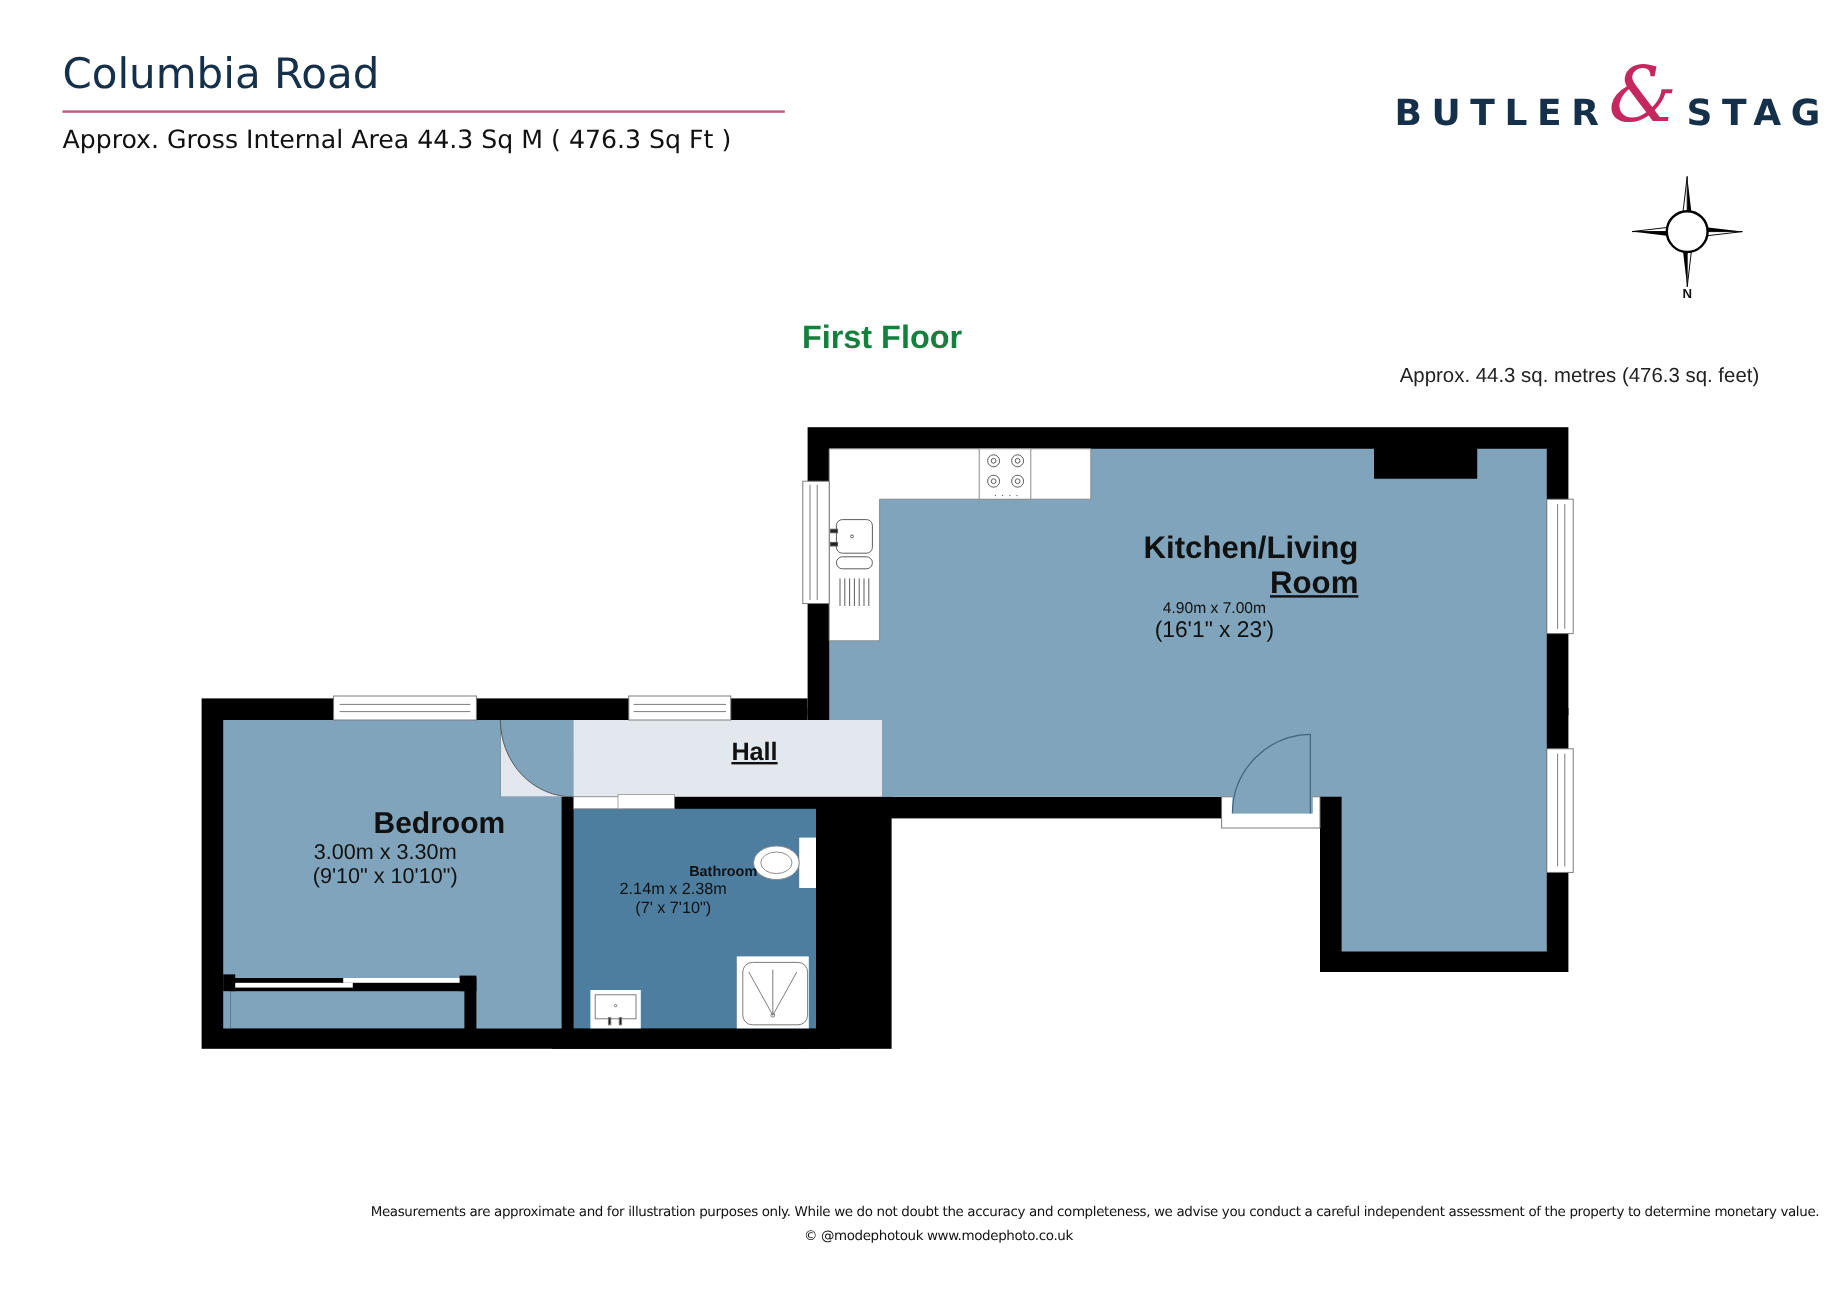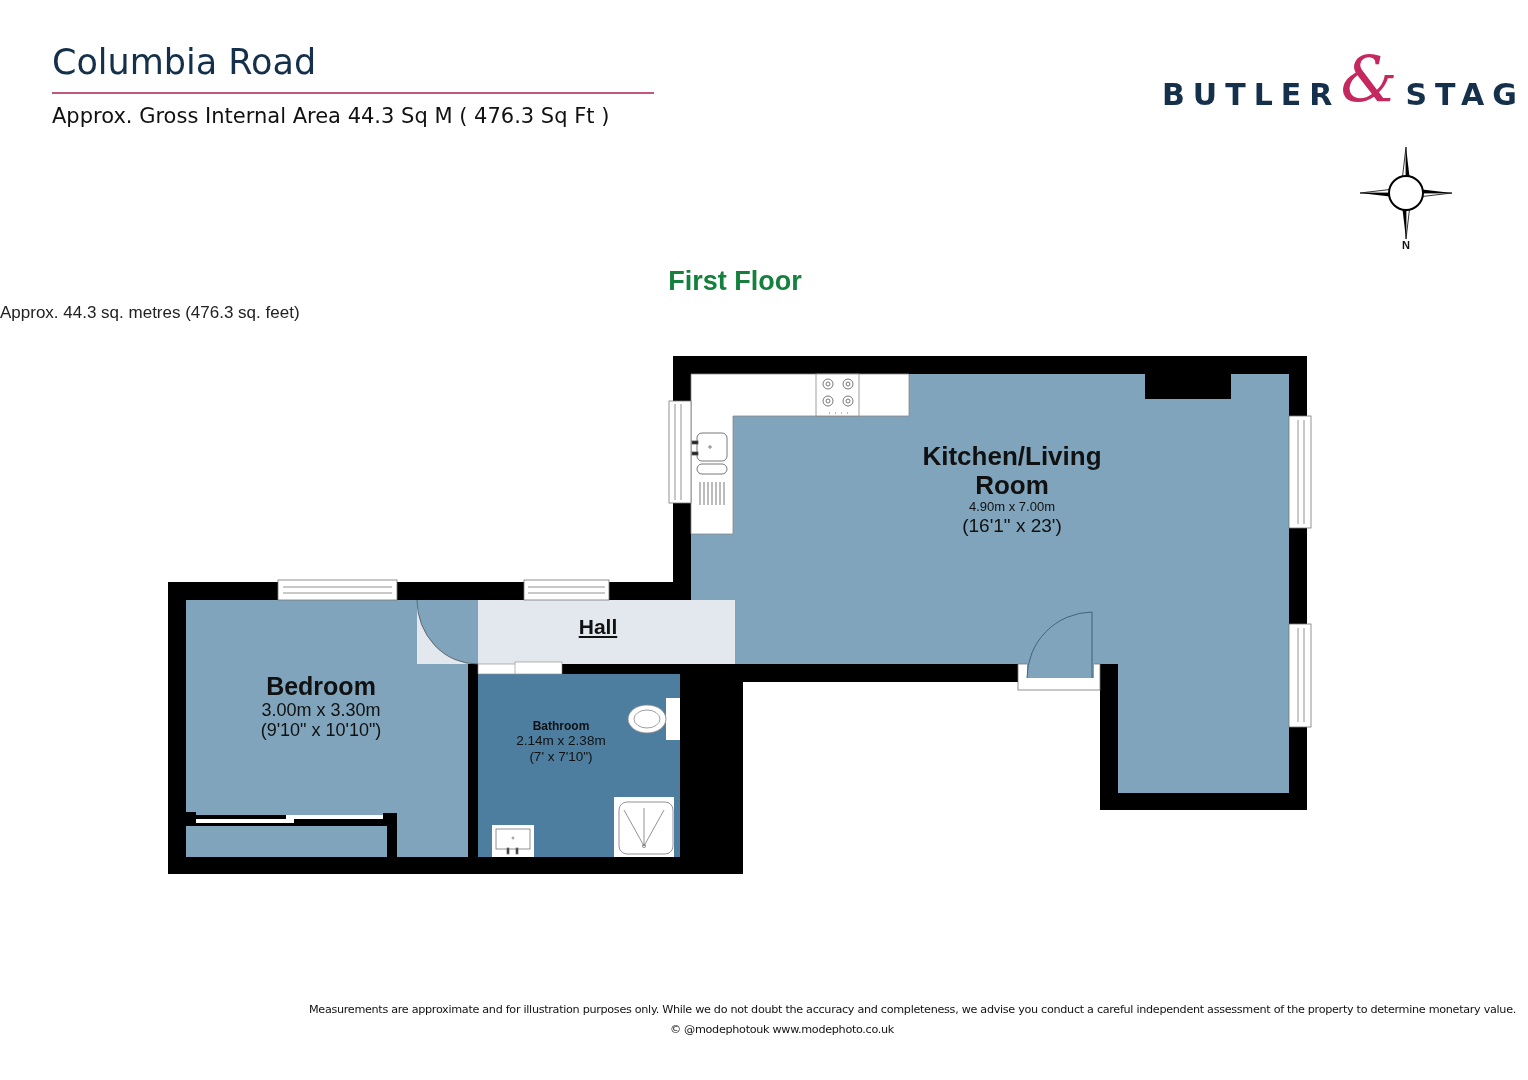--- a/index.html
+++ b/index.html
@@ -6,24 +6,24 @@
     body { width: 1528px; height: 1080px; position: relative; overflow: hidden; font-family: "Liberation Sans", sans-serif; }
     .abs { position: absolute; }
     .title { left: 52px; top: 42px; font-family: "DejaVu Sans", sans-serif; font-size: 35px; color: #14304a; letter-spacing: 0px; }
     .title-rule { left: 52px; top: 92px; width: 602px; height: 2px; background: #c0587b; }
     .subtitle { left: 52px; top: 104px; font-family: "DejaVu Sans", sans-serif; font-size: 21px; color: #111; }
     .logo { left: 1130px; top: 52px; height: 60px; display: flex; align-items: flex-end; margin-left: 32px; }
     .logo .word { font-family: "DejaVu Sans", sans-serif; font-weight: bold; font-size: 30px; color: #14304a; letter-spacing: 8px; }
     .logo .amp { font-family: "DejaVu Serif", serif; font-style: italic; font-size: 64px; color: #c5285f; margin: 0 8px 0 0; line-height: 1; }
     .compass { left: 1358px; top: 145px; width: 96px; height: 110px; }
     .floor-title { left: 0; width: 1470px; top: 266px; text-align: center; font-weight: bold; font-size: 27px; color: #15803d; }
-    .floor-sub { left: 0; width: 1466px; top: 303px; text-align: left; font-size: 17px; color: #222; }
+    .floor-sub { left: 0; width: 1466px; top: 303px; text-align: right; font-size: 17px; color: #222; }
     .plan { left: 0; top: 0; width: 1528px; height: 1080px; }
     .room-label { text-align: center; color: #111; line-height: 1.12; }
-    .room-name { font-weight: bold; }
+    .room-name { font-weight: bold; text-align: right; }
     .footer-1 { left: 0; width: 1516px; top: 1003px; text-align: right; font-size: 11.2px; color: #111; font-family: "DejaVu Sans", sans-serif; letter-spacing: -0.3px; }
     .footer-2 { left: 0; width: 1516px; top: 1023px; text-align: center; font-size: 11.2px; color: #111; font-family: "DejaVu Sans", sans-serif; letter-spacing: -0.3px; padding-left: 24px; }
   </style>
 </head>
 <body>
 
 <div class="abs title">Columbia Road</div>
 <div class="abs title-rule"></div>
 <div class="abs subtitle">Approx. Gross Internal Area 44.3 Sq M ( 476.3 Sq Ft )</div>
 
@@ -171,21 +171,21 @@
   <g>
     <rect x="186" y="812" width="10" height="14" fill="#000"></rect>
     <rect x="383" y="813" width="14" height="13" fill="#000"></rect>
     <rect x="196" y="819" width="98" height="4" fill="#fff"></rect>
     <rect x="286" y="815" width="97" height="4" fill="#fff"></rect>
   </g>
 </svg>
 
 <div class="abs room-label" style="left:892px; top:442px; width:240px;">
   <div class="room-name" style="font-size:26px;">Kitchen/Living</div>
-  <div class="room-name" style="font-size:26px;">Room</div>
+  <div class="room-name" style="font-size:26px;text-decoration:underline;">Room</div>
   <div style="font-size:13px;">4.90m x 7.00m</div>
   <div style="font-size:19px;">(16'1" x 23')</div>
 </div>
 
 <div class="abs room-label" style="left:548px; top:615px; width:100px;text-decoration:underline;">
   <div class="room-name" style="font-size:21px;">Hall</div>
 </div>
 
 <div class="abs room-label" style="left:221px; top:672px; width:200px;">
   <div class="room-name" style="font-size:25px;">Bedroom</div>

